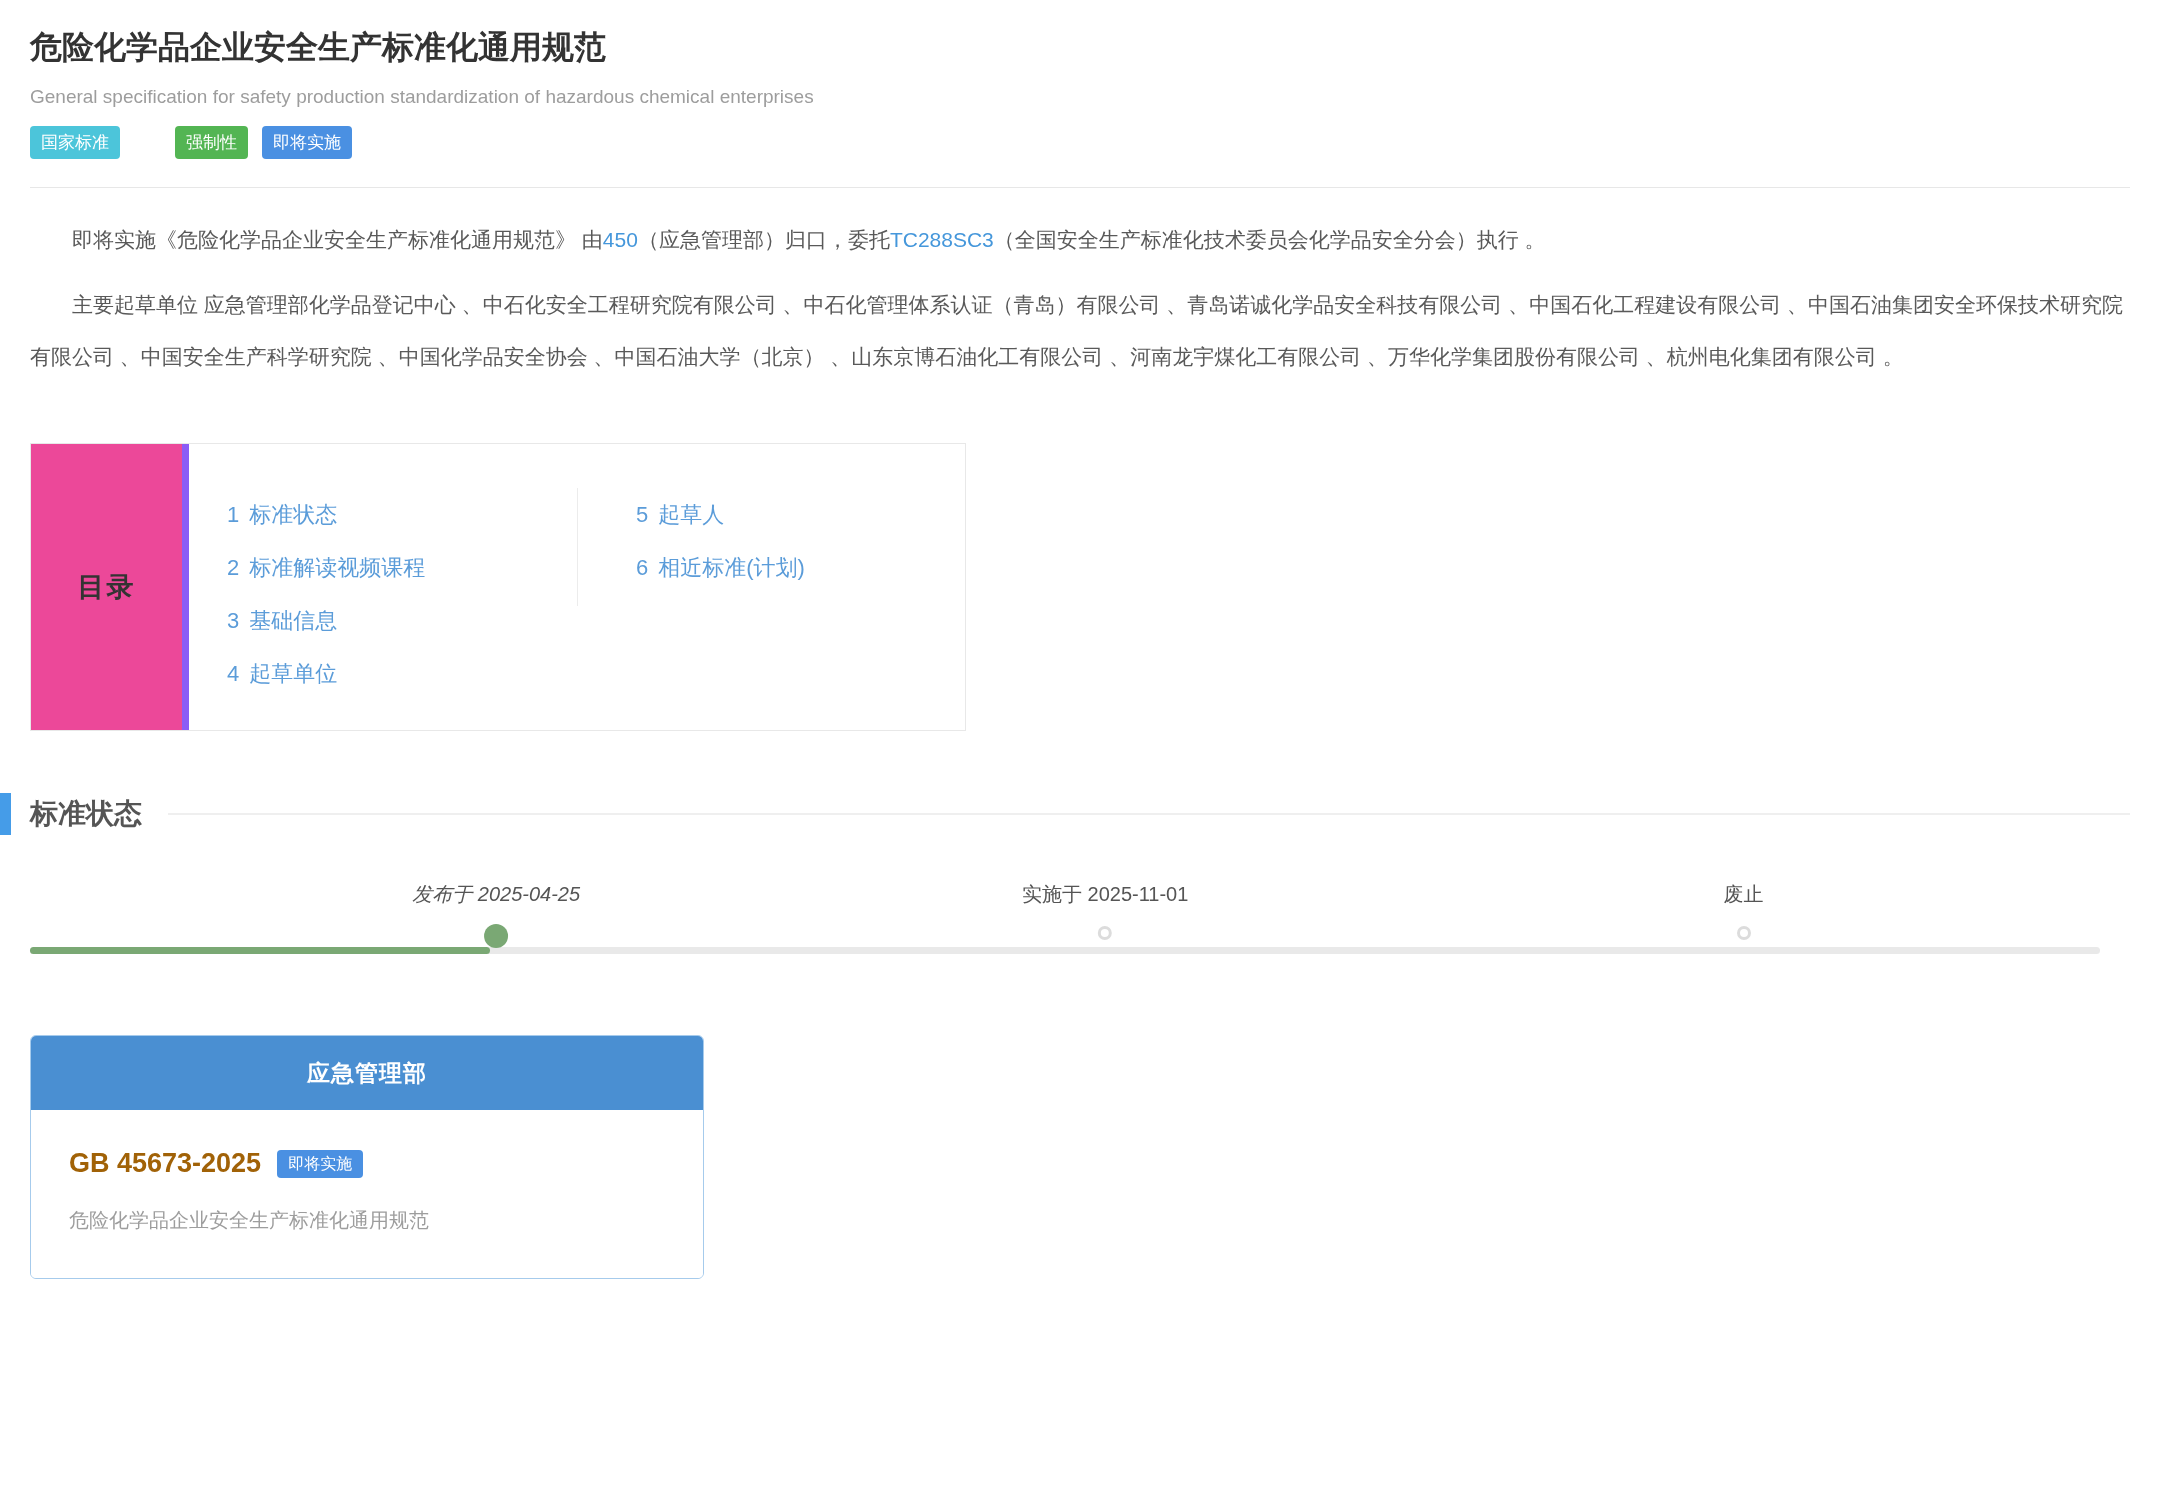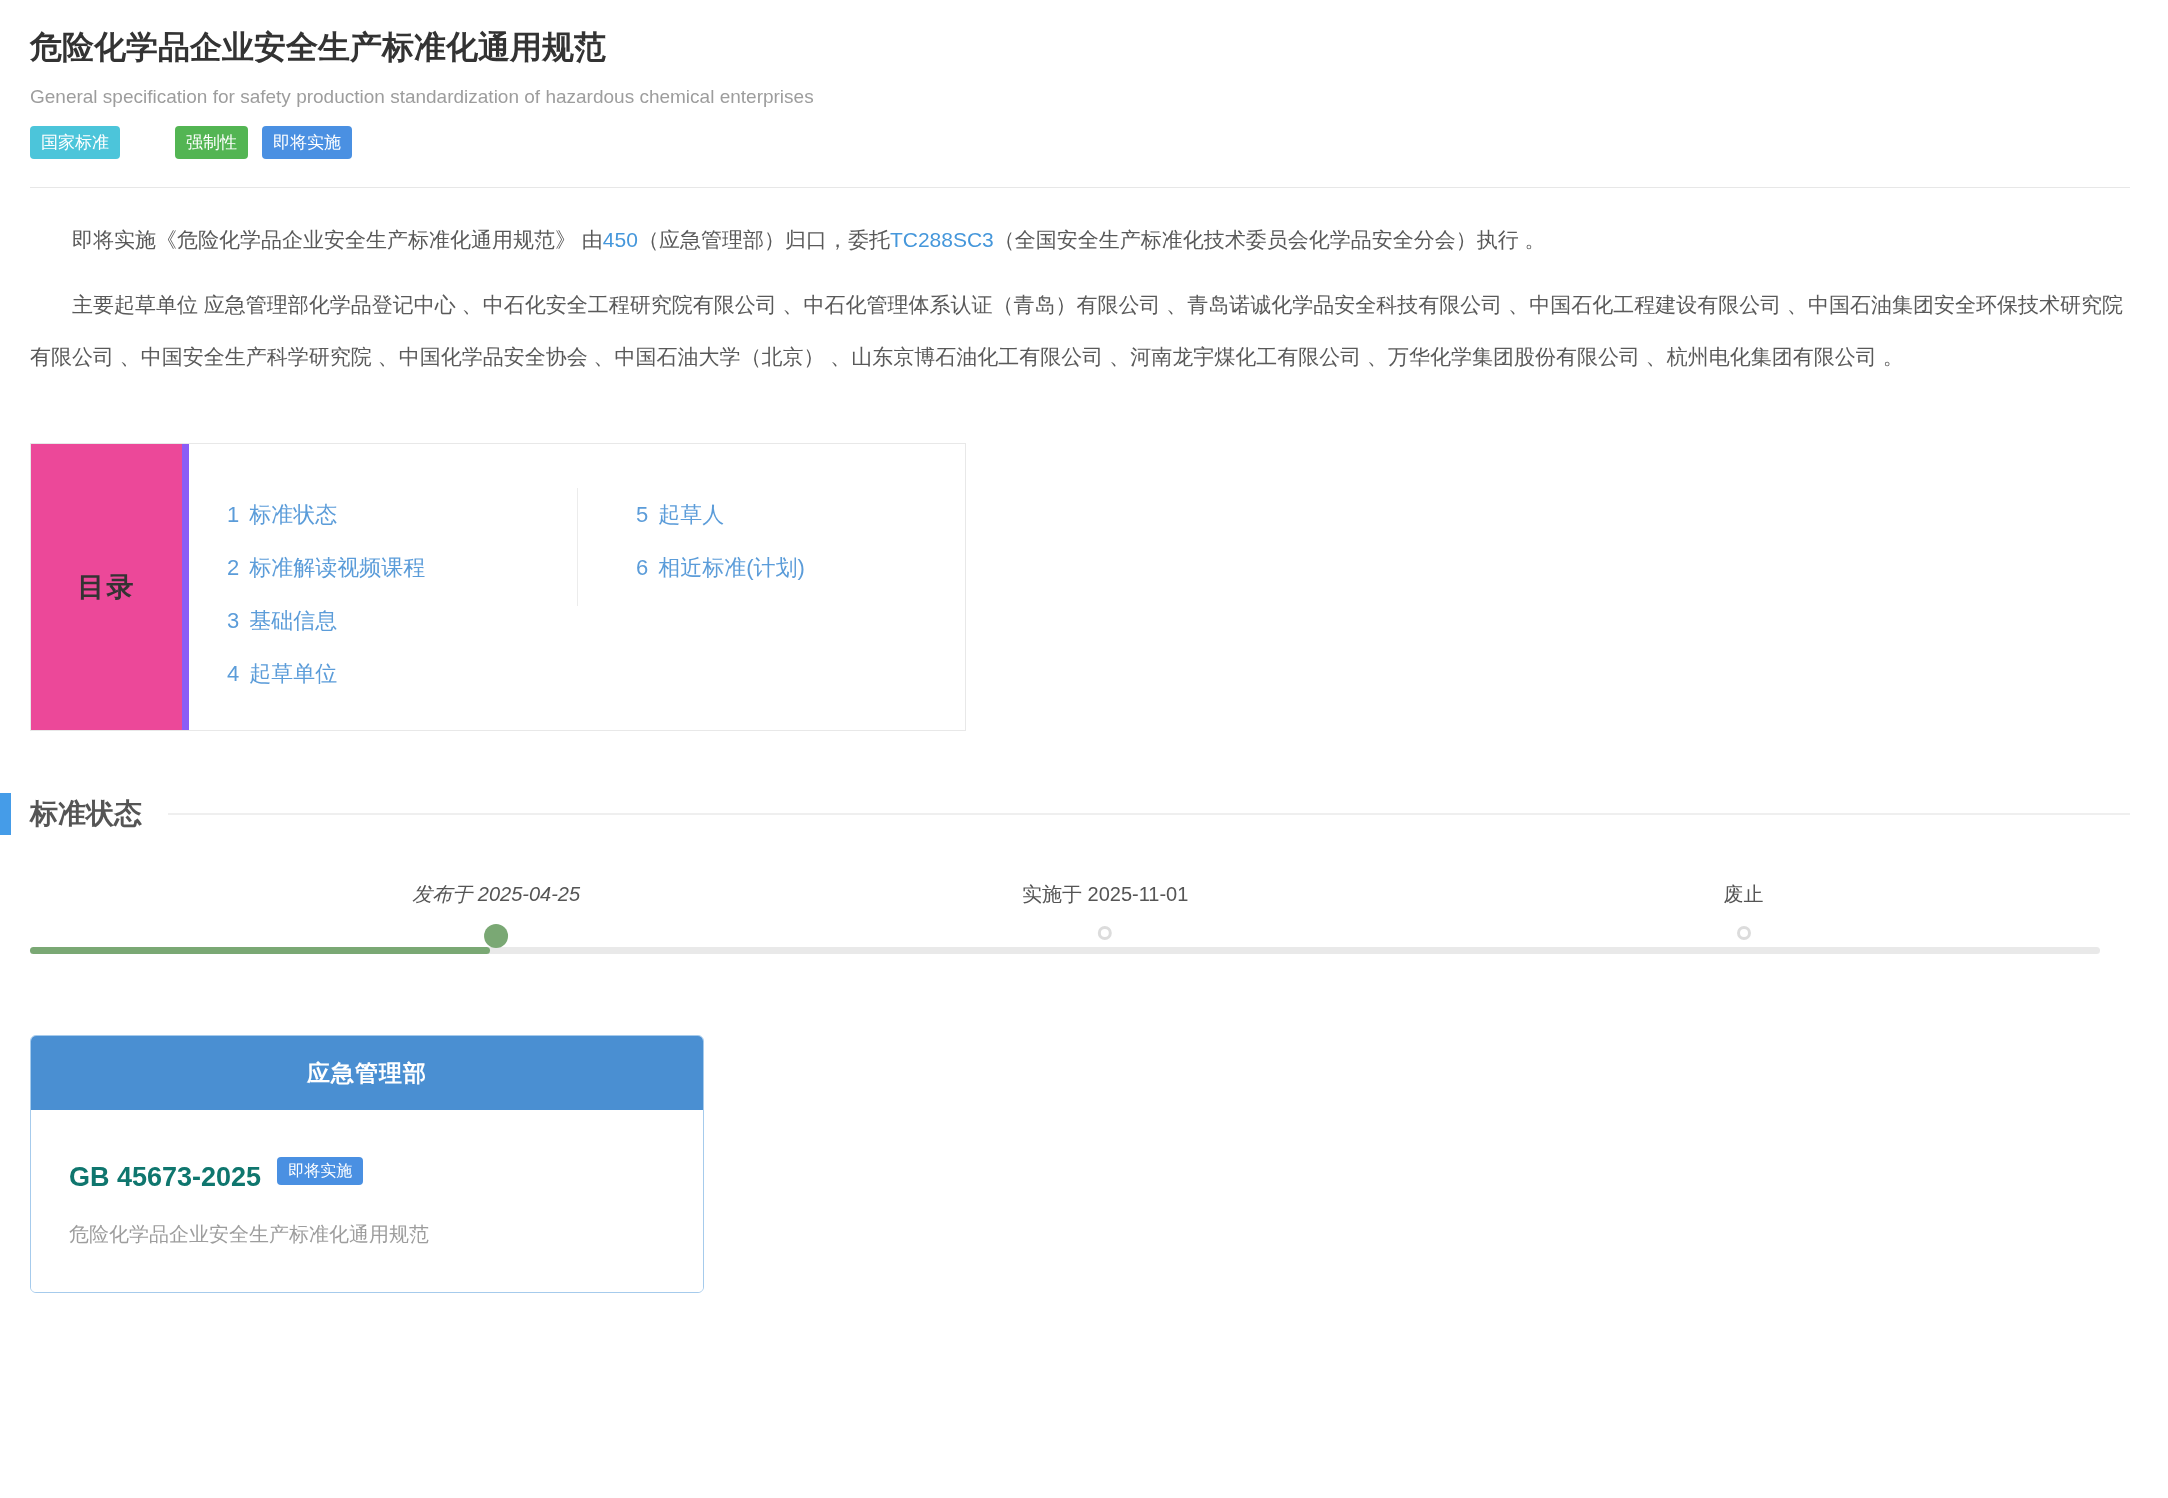--- a/index.html
+++ b/index.html
@@ -52,21 +52,21 @@
   .tl-stop.done .tl-dot { width:24px; height:24px; border-radius:50%; background:#7aa874; margin-top:-2px; }
   .tl-stop.pending .tl-dot { width:14px; height:14px; border-radius:50%; background:#ffffff;
     border:3px solid #dcdcdc; margin-top:2px; }
 
   
   .current-card { margin-top:36px; width:674px; border:1px solid #a6cbec; border-radius:6px; overflow:hidden; }
   .card-head { background:#4a8fd2; height:74px; display:flex; align-items:center; justify-content:center; }
   .card-head-label { color:#ffffff; font-size:23px; font-weight:bold; letter-spacing:1px; }
   .card-body { background:#ffffff; padding:38px 38px 44px 38px; }
   .code-row { display:flex; align-items:center; }
-  .std-code { font-size:27px; font-weight:bold; color:#0f766e;margin-top:14px; }
+  .std-code { font-size:27px; font-weight:bold; color:#a16207; }
   .card-badge { margin-left:16px; background:#4a90e2; color:#ffffff; font-size:16px;
     padding:6px 11px; border-radius:4px; line-height:1; }
   .card-name { margin-top:28px; font-size:20px; color:#9d9d9d; }
 </style>
 </head>
 <body>
 
 <div class="content">
 
   <h1 class="title">危险化学品企业安全生产标准化通用规范</h1>

